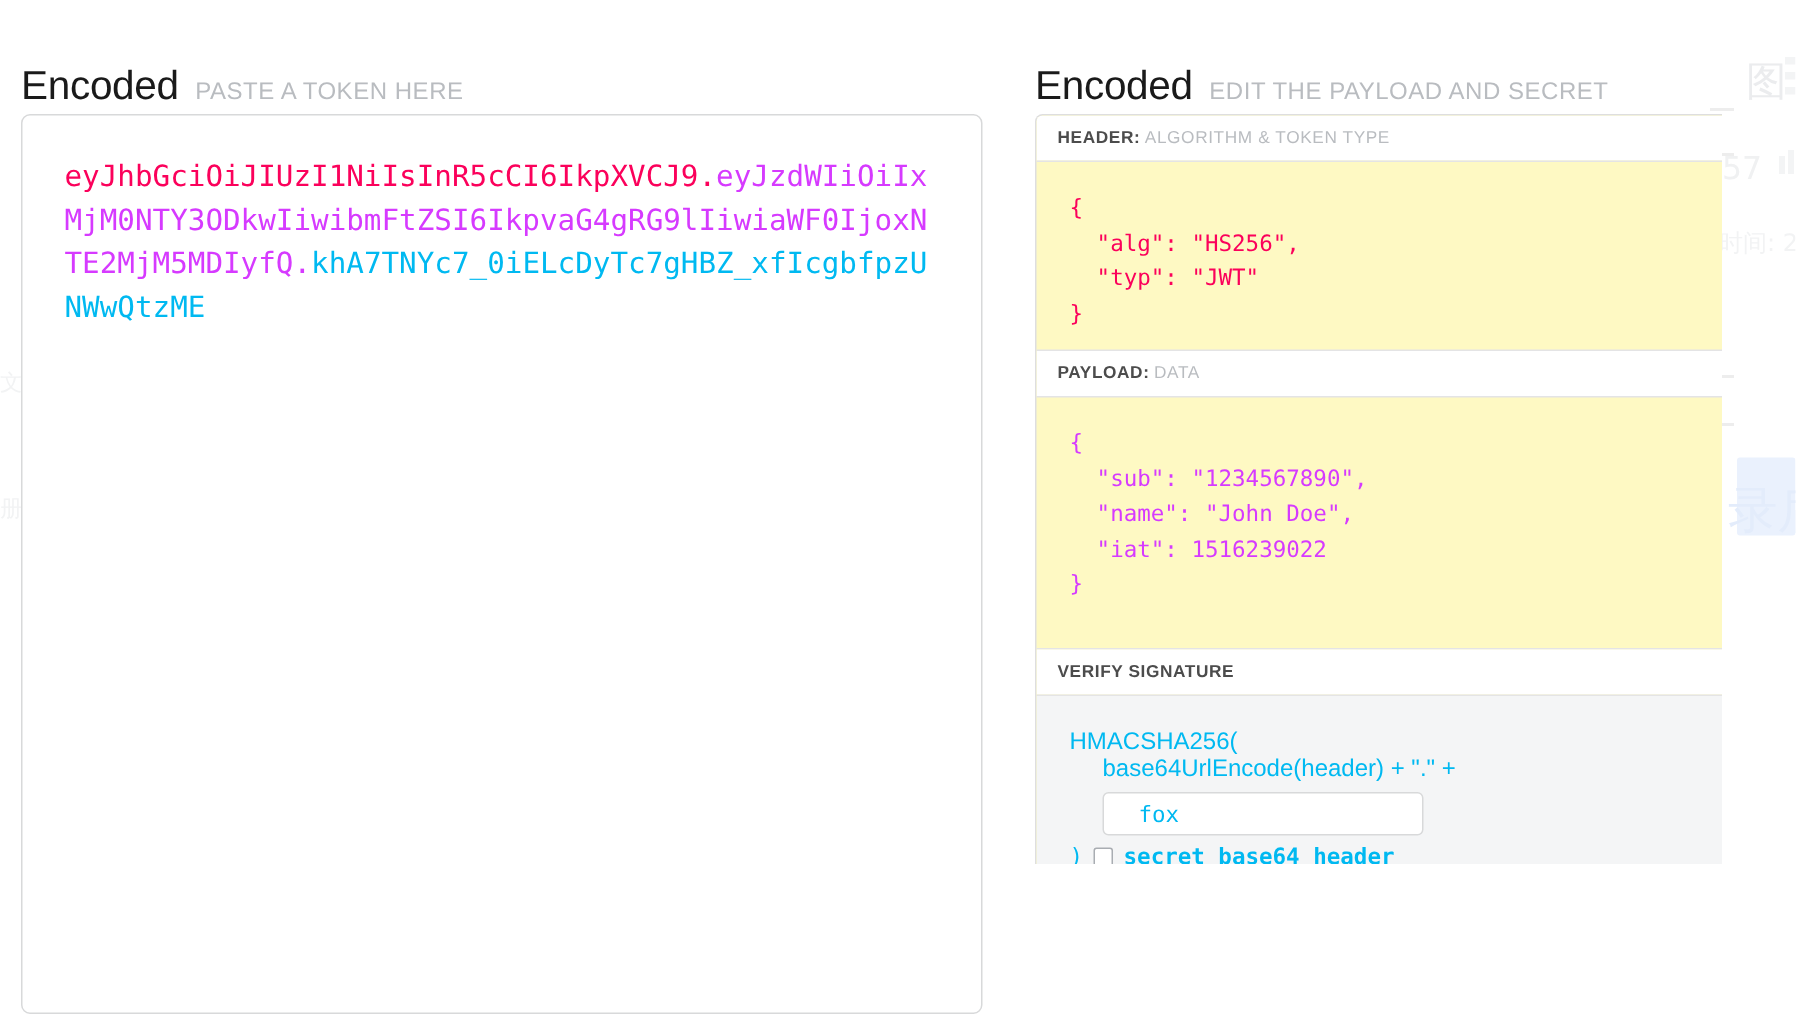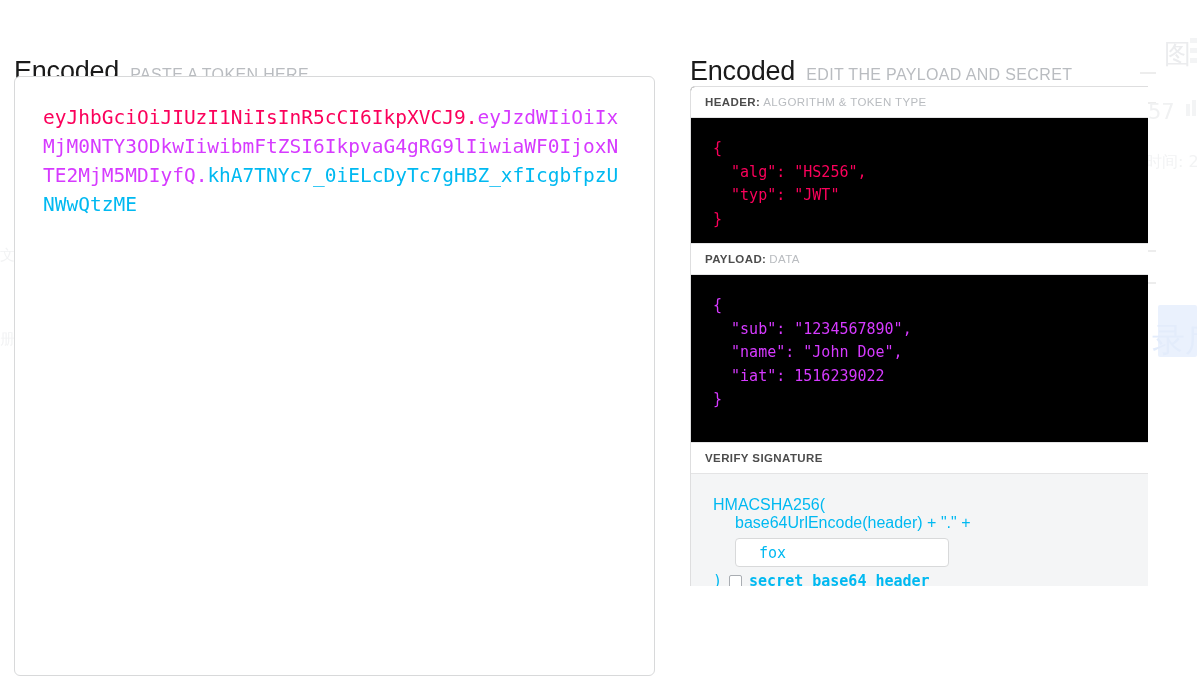--- a/index.html
+++ b/index.html
@@ -54,21 +54,21 @@
     position: absolute;
     top: 0;
   }
   .panel-encoded { left: 14px; width: 643px; }
   .panel-decoded { left: 690px; width: 458px; }
 
   .panel-head {
     display: flex;
     align-items: baseline;
     gap: 11px;
-    padding-top: 25px;
+    padding-top: 12px;
     height: 46px;
     box-sizing: border-box;
   }
   .panel-title {
     font-size: 27px;
     font-weight: 400;
     color: #1a1a1a;
     letter-spacing: -0.2px;
     line-height: 1;
   }
@@ -105,29 +105,29 @@
   .seg-header { color: #fb015b; }
   .seg-dot    { color: #fb015b; }
   .seg-payload{ color: #d63aff; }
   .seg-dot2   { color: #d63aff; }
   .seg-sig    { color: #00b9f1; }
 
   
   .decoded-body {
     position: absolute;
     left: 690px;
-    top: 86px;
+    top: 76px;
     width: 458px;
     height: 500px;
     box-sizing: border-box;
     border: 1px solid #dededf;
     border-right: none;
     border-bottom: none;
     border-radius: 5px 0 0 0;
-    background: #000000;
+    background: #fef9c3;
     overflow: hidden;
   }
   .sec-label {
     padding: 9px 0 9px 14px;
     font-size: 11.5px;
     letter-spacing: 0.4px;
     background: #ffffff;
   }
   .sec-label .k {
     color: #4c4c4c;

